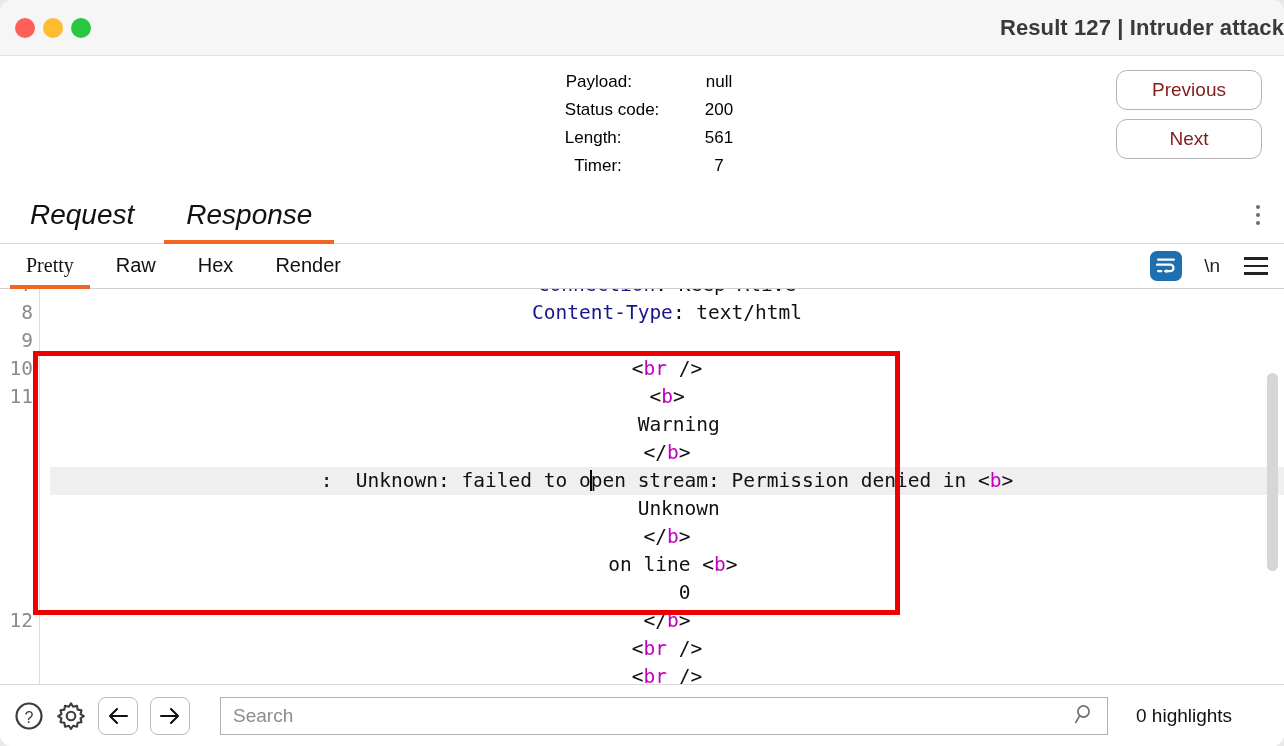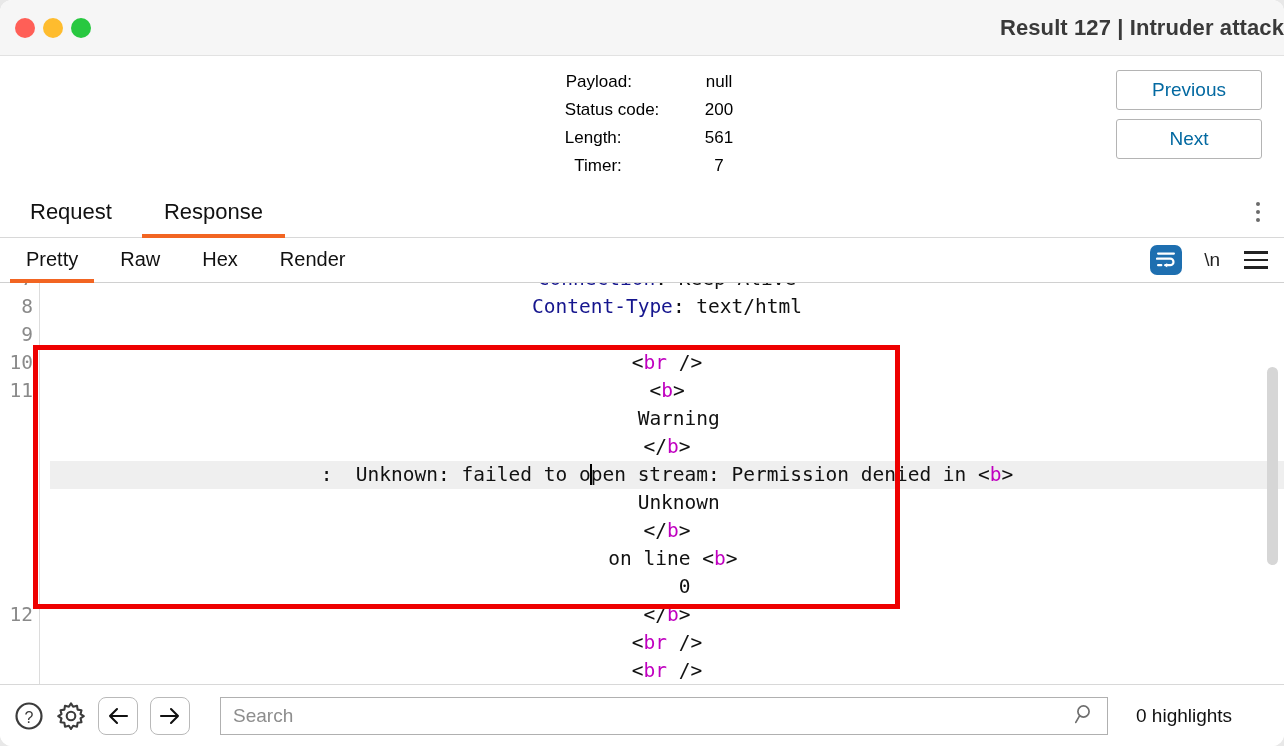--- a/index.html
+++ b/index.html
@@ -80,47 +80,48 @@
     position: absolute;
     right: 22px;
     top: 14px;
     display: flex;
     flex-direction: column;
     gap: 9px;
   }
   .nav-btn {
     width: 146px;
     height: 40px;
-    border-radius: 3px;
+    border-radius: 11px;
     border: 1px solid #b4b4b4;
     background: #ffffff;
     font-family: "Liberation Sans", sans-serif;
     font-size: 19px;
-    color: #0369a1;
+    color: #7f1d1d;
     cursor: pointer;
   }
 
   
   .maintabs {
     position: relative;
     flex: 0 0 47px;
     display: flex;
     align-items: flex-end;
     border-bottom: 1px solid #d8d8d8;
     background: #ffffff;
   }
   .maintab {
-    font-size: 22px;
+    font-size: 28px;
     color: #111;
     padding: 0 22px 9px 22px;
     margin-left: 8px;
     cursor: pointer;
     border-bottom: 4px solid transparent;
     position: relative;
     top: 1px;
+    font-style: italic;
   }
   .maintab.active { border-bottom-color: #f26522; margin-top: 12px; }
 
   .kebab {
     position: absolute;
     right: 16px;
     top: 50%;
     transform: translateY(-50%);
     display: flex;
     flex-direction: column;
@@ -148,21 +149,21 @@
   .viewtab {
     font-size: 20px;
     color: #111;
     padding: 0 16px 8px 16px;
     margin-left: 10px;
     cursor: pointer;
     border-bottom: 4px solid transparent;
     position: relative;
     top: 1px;
   }
-  .viewtab.active { border-bottom-color: #f26522; }
+  .viewtab.active { border-bottom-color: #f26522; font-family: Liberation Serif, serif; }
 
   .view-actions {
     position: absolute;
     right: 14px;
     top: 50%;
     transform: translateY(-50%);
     display: flex;
     align-items: center;
     gap: 22px;
   }

